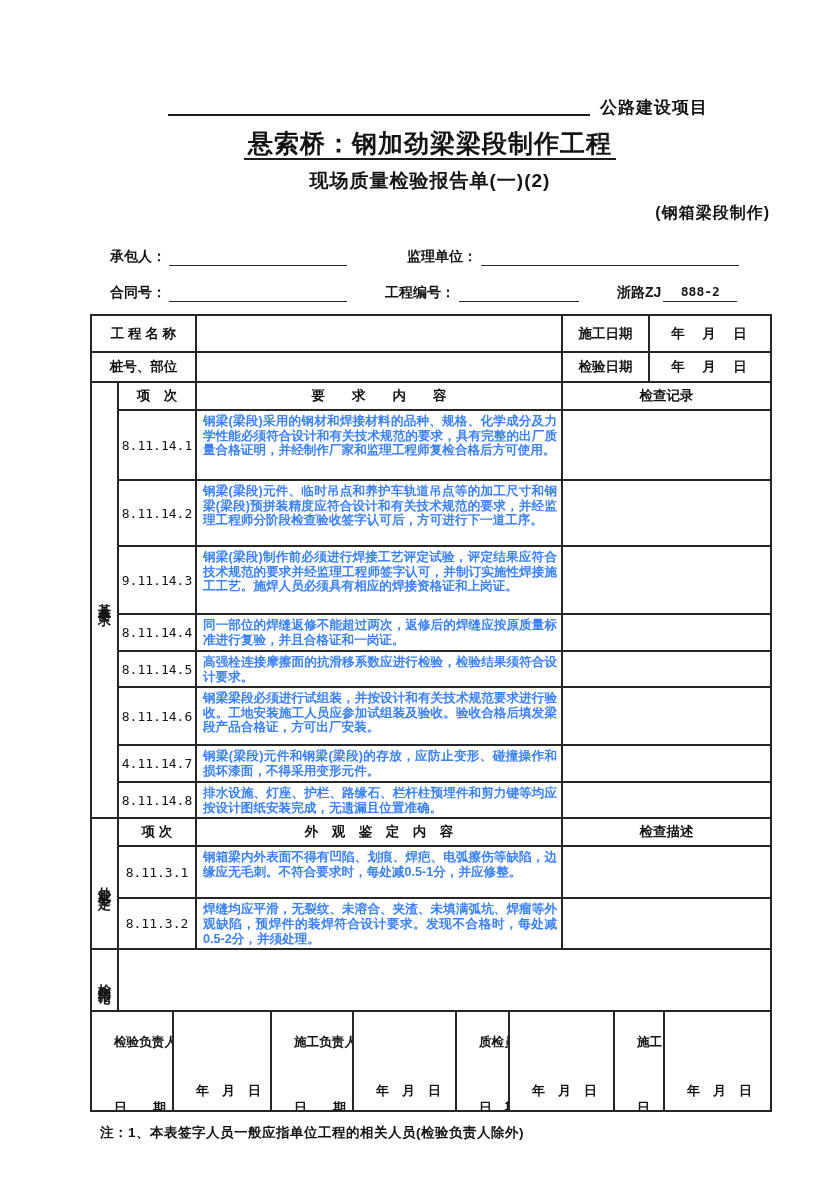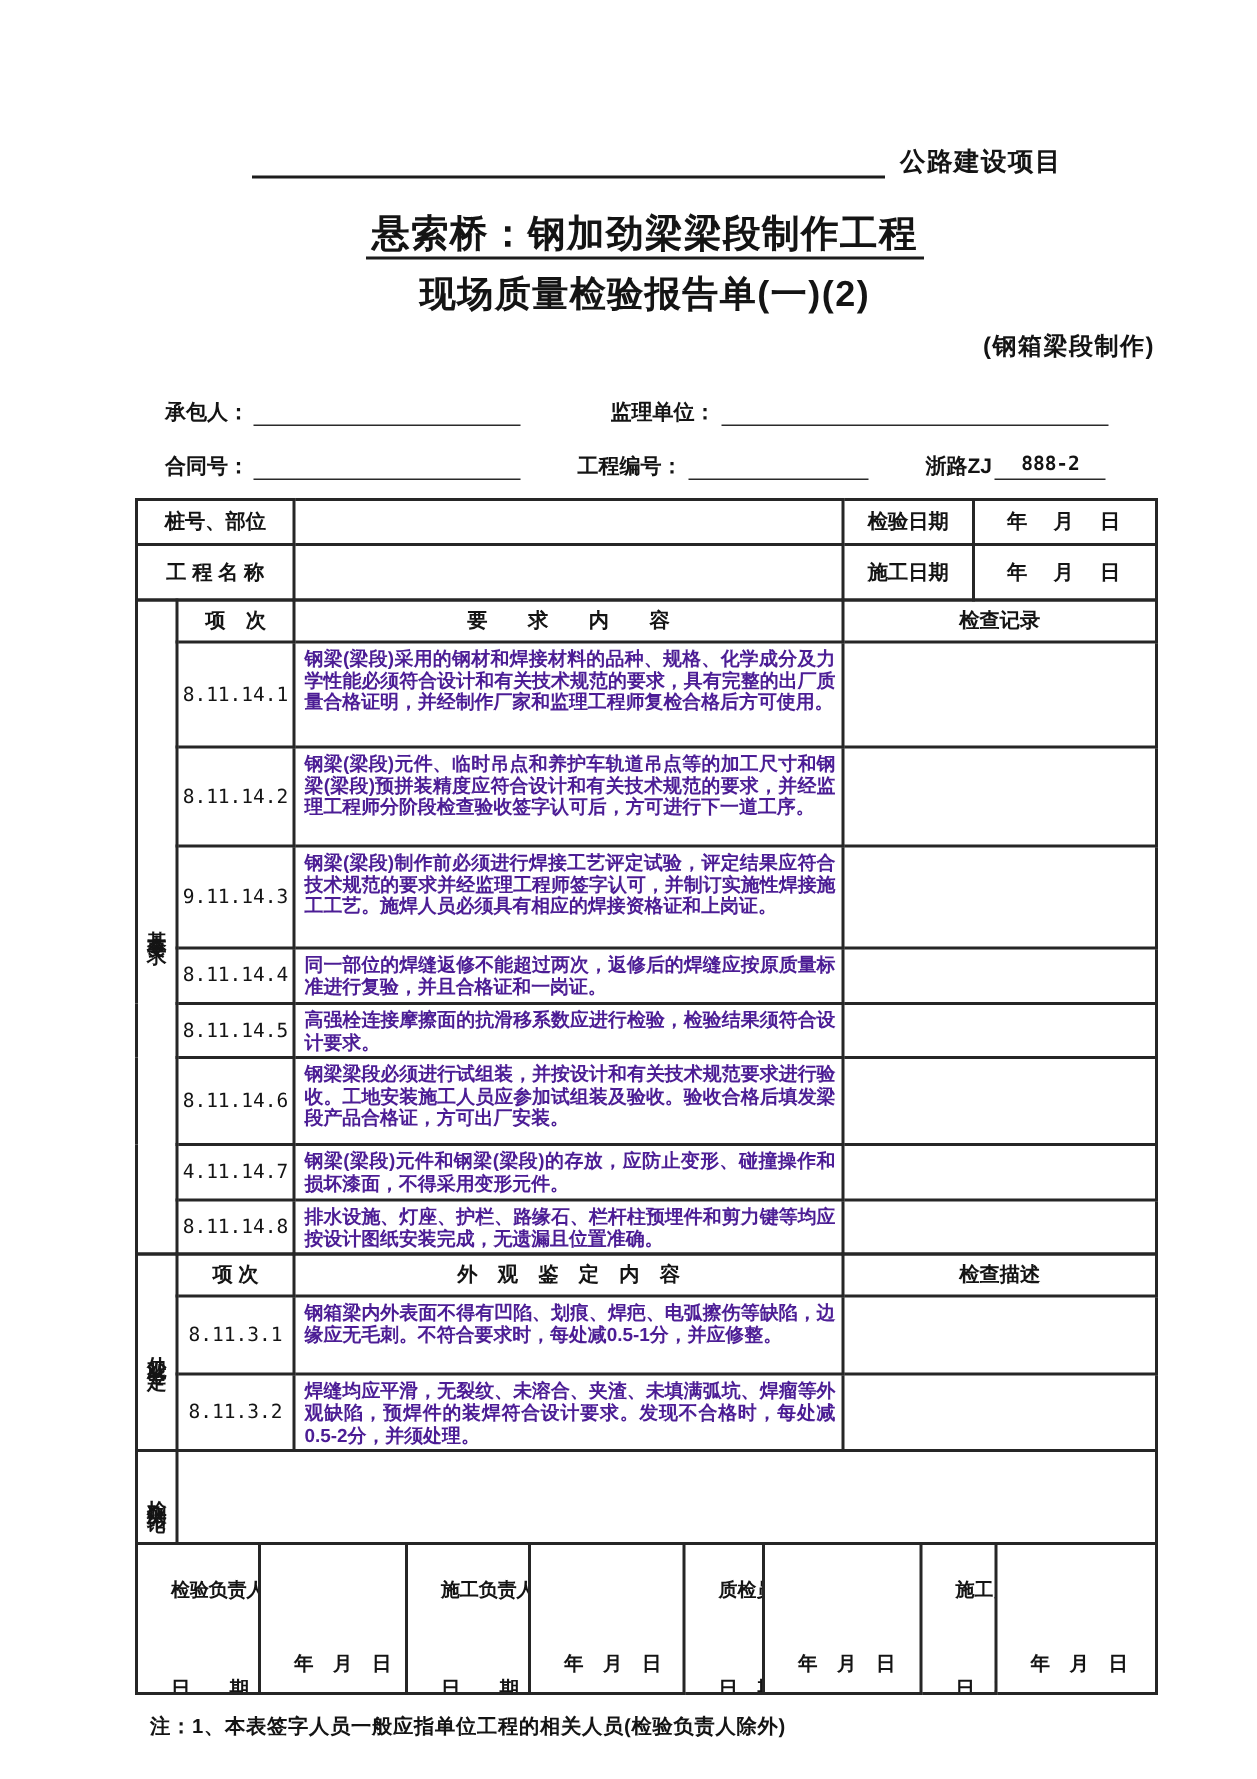--- a/index.html
+++ b/index.html
@@ -5,26 +5,26 @@
   * { margin:0; padding:0; box-sizing:border-box; }
   html,body { background:#ffffff; }
   body {
     width:838px; height:1186px; position:relative;
     font-family:"Liberation Sans","DejaVu Sans",sans-serif;
     color:#141414;
   }
   .sheet { position:absolute; left:90px; top:96px; width:680px; }
 
   
-  .proj-line { display:flex; align-items:flex-end; padding-left:78px; padding-right:62px; margin-bottom:20px; }
+  .proj-line { display:flex; align-items:flex-start; padding-left:78px; padding-right:62px; margin-bottom:8px; }
   .proj-blank { flex:1; border-bottom:2px solid #1c1c1c; height:20px; margin-right:10px; }
   .proj-type { font-size:17px; font-weight:bold; letter-spacing:1px; white-space:nowrap; }
   .title1 { text-align:center; margin-top:2px; }
   .title1 span { font-size:25px; font-weight:bold; letter-spacing:1px; border-bottom:2px solid #1c1c1c; padding:0 4px 1px 4px; }
-  .title2 { text-align:center; font-size:24px; font-weight:bold; letter-spacing:1px; margin-top:8px; }
+  .title2 { text-align:center; font-size:19px; font-weight:bold; letter-spacing:1px; margin-top:8px; }
   .subtitle { text-align:right; font-size:16px; font-weight:bold; margin-top:9px; letter-spacing:1px; }
 
   
   .fields { margin-top:18px; font-size:14px; font-weight:bold; }
   .frow { display:flex; align-items:flex-end; height:24px; margin-bottom:12px; padding-left:20px; }
   .flabel { white-space:nowrap; }
   .fline { border-bottom:1.5px solid #2a2a2a; height:18px; display:inline-block; }
   .u180 { width:178px; margin-left:3px; }
   .u270 { width:258px; margin-left:4px; }
   .u130 { width:120px; margin-left:4px; }
@@ -34,21 +34,21 @@
   .code-prefix { margin-left:38px; white-space:nowrap; font-size:14px; }
 
   
   table { border-collapse:collapse; table-layout:fixed; width:680px; }
   td { border:2px solid #262626; vertical-align:middle; overflow:hidden; }
   .t-stack { margin-top:-2px; }
   .lbl { text-align:center; font-size:13.5px; font-weight:bold; }
   .datecell { text-align:center; font-size:13.5px; font-weight:bold; letter-spacing:2px; }
   .hdr { text-align:center; font-size:13.5px; font-weight:bold; }
   .itemno { text-align:center; font-family:"DejaVu Sans Mono","Liberation Mono",monospace; font-size:13px; }
-  .content { font-size:12.6px; line-height:14.6px; padding:3px 4px 2px 6px; vertical-align:top; text-align:justify; font-weight:bold; color:#4c1d95;margin-left:21px; }
+  .content { font-size:12.6px; line-height:14.6px; padding:3px 4px 2px 6px; vertical-align:top; text-align:justify; font-weight:bold; color:#3b82f6;margin-left:21px; }
   .vlabel { text-align:center; }
   .vlabel span {
     writing-mode:vertical-rl; text-orientation:upright;
     font-size:13px; font-weight:bold; letter-spacing:3px; line-height:1;
   }
   .sig td { padding:17px; }
   .sigcell { height:64px; display:flex; flex-direction:column; justify-content:space-between; padding:5px 3px 6px 5px; }
   .sigrole { font-size:12.6px; font-weight:bold; white-space:nowrap; }
   .sigdate { font-size:13px; font-weight:bold; text-align:center; white-space:nowrap;margin-top:48px; }
 
@@ -89,30 +89,30 @@
   </div>
 
   <table>
     <colgroup>
         <col style="width:105px">
         <col style="width:366px">
         <col style="width:87px">
         <col style="width:122px">
       </colgroup>
     <tbody>
-        <tr style="height:30px">
+        <tr style="height:37px">
+      <td class="lbl">工 程 名 称</td>
+      <td></td>
+      <td class="lbl">施工日期</td>
+      <td class="datecell">年　月　日</td>
+    </tr>
+    <tr style="height:30px">
       <td class="lbl">桩号、部位</td>
       <td></td>
       <td class="lbl">检验日期</td>
-      <td class="datecell">年　月　日</td>
-    </tr>
-    <tr style="height:37px">
-      <td class="lbl">工 程 名 称</td>
-      <td></td>
-      <td class="lbl">施工日期</td>
       <td class="datecell">年　月　日</td>
     </tr>
   </tbody>
     </table>
 
   <table class="t-stack">
     <colgroup>
         <col style="width:27px">
         <col style="width:78px">
         <col style="width:366px">

